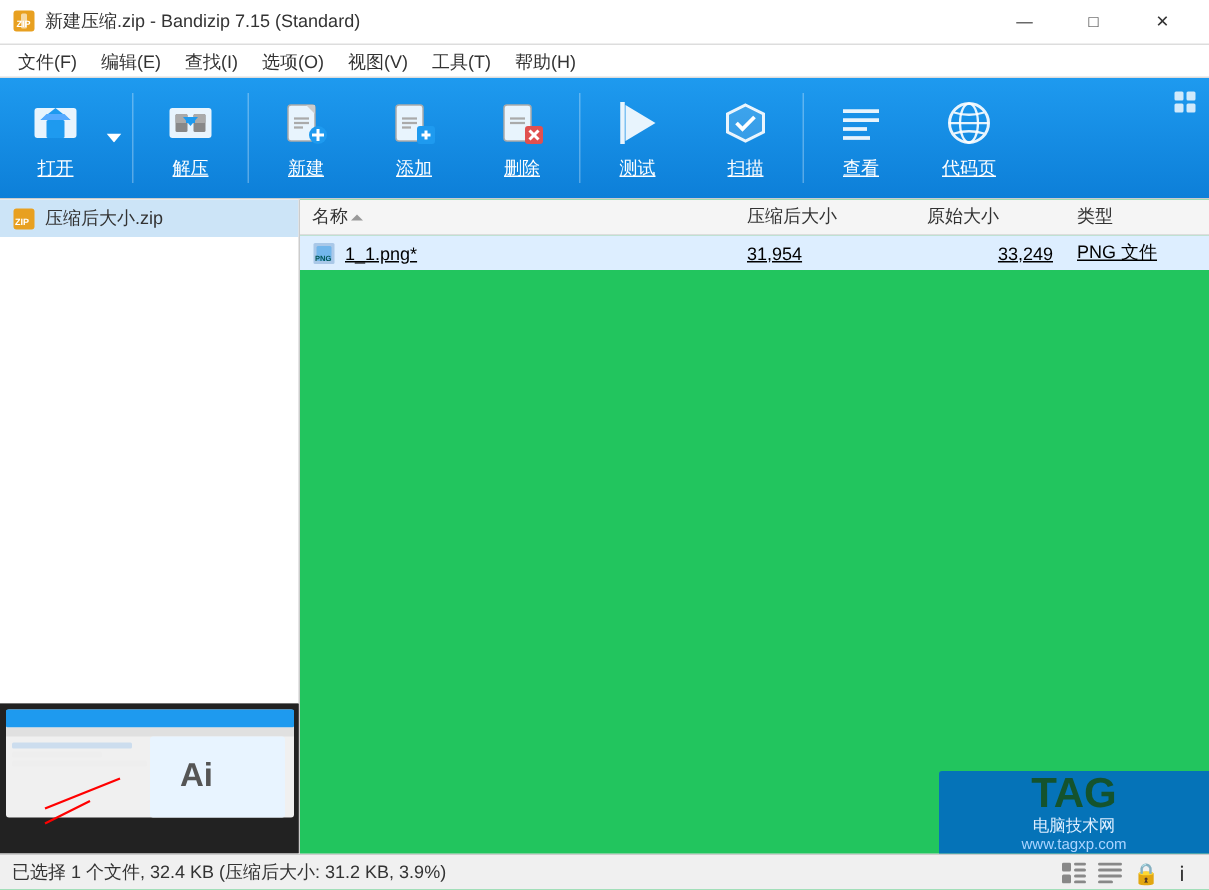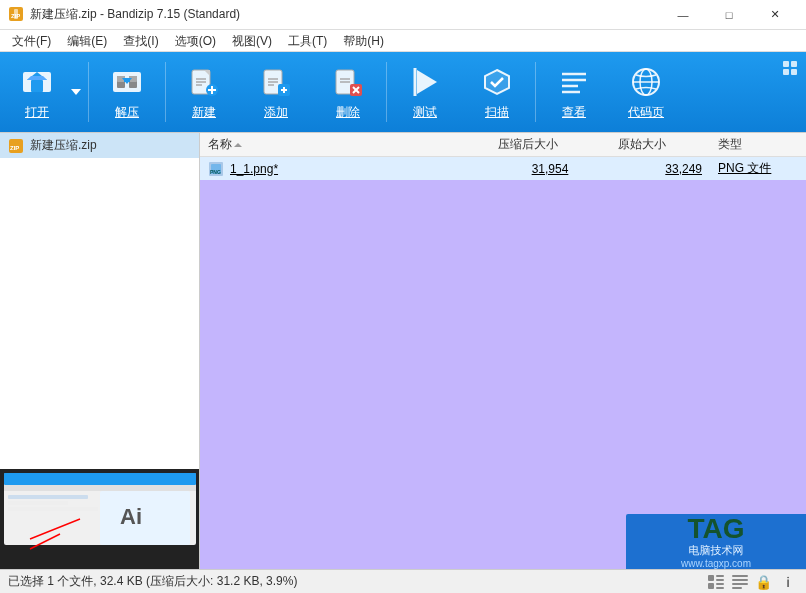--- a/index.html
+++ b/index.html
@@ -161,21 +161,21 @@
       width: 236px;
       height: 100px;
       background: #000;
       overflow: hidden;
       flex-shrink: 0;
     }
 
     
     .right-panel {
       flex: 1;
-      background: #c4b5fd;
+      background: #22c55e;
       display: flex;
       flex-direction: column;
       overflow: hidden;
     }
     .file-list-header {
       display: grid;
       grid-template-columns: 1fr 120px 100px 80px;
       background: #f5f5f5;
       border-bottom: 1px solid #ddd;
       padding: 3px 8px;
@@ -470,21 +470,21 @@
 
 <div class="main-area">
 
   <div class="left-panel">
     <div class="tree-item">
 
       <svg class="tree-icon" viewBox="0 0 16 16">
         <rect width="14" height="14" x="1" y="1" rx="2" fill="#e8a020"></rect>
         <text x="2" y="12" font-size="6" fill="white" font-weight="bold">ZIP</text>
       </svg>
-      <span>新建压缩.zip</span>
+      <span>压缩后大小.zip</span>
     </div>
     <div style="flex:1;"></div>
 
     <div class="thumbnail-area">
 
       <svg width="200" height="100" viewBox="0 0 200 100">
         <rect width="200" height="100" fill="#222"></rect>
         <rect x="4" y="4" width="192" height="72" rx="2" fill="#f0f0f0"></rect>
 
         <rect x="4" y="4" width="192" height="12" rx="1" fill="#1e9aef"></rect>
@@ -527,21 +527,21 @@
       <div class="file-row">
         <div class="file-name-cell">
 
           <svg class="file-icon" viewBox="0 0 16 16">
             <rect x="1" y="1" width="14" height="14" rx="1" fill="#aac8e8"></rect>
             <rect x="3" y="3" width="10" height="10" rx="1" fill="#1e9aef" opacity="0.4"></rect>
             <text x="2" y="13" font-size="5" fill="#055" font-weight="bold">PNG</text>
           </svg>
           <span>1_1.png*</span>
         </div>
-        <div style="text-align:center; padding-right:16px;">31,954</div>
+        <div style="text-align:left; padding-right:16px;">31,954</div>
         <div style="text-align:right; padding-right:16px;">33,249</div>
         <div>PNG 文件</div>
       </div>
     </div>
   </div>
 </div>
 
 <div class="status-bar">
   <span class="status-left">已选择 1 个文件, 32.4 KB (压缩后大小: 31.2 KB, 3.9%)</span>
   <div class="status-right">

